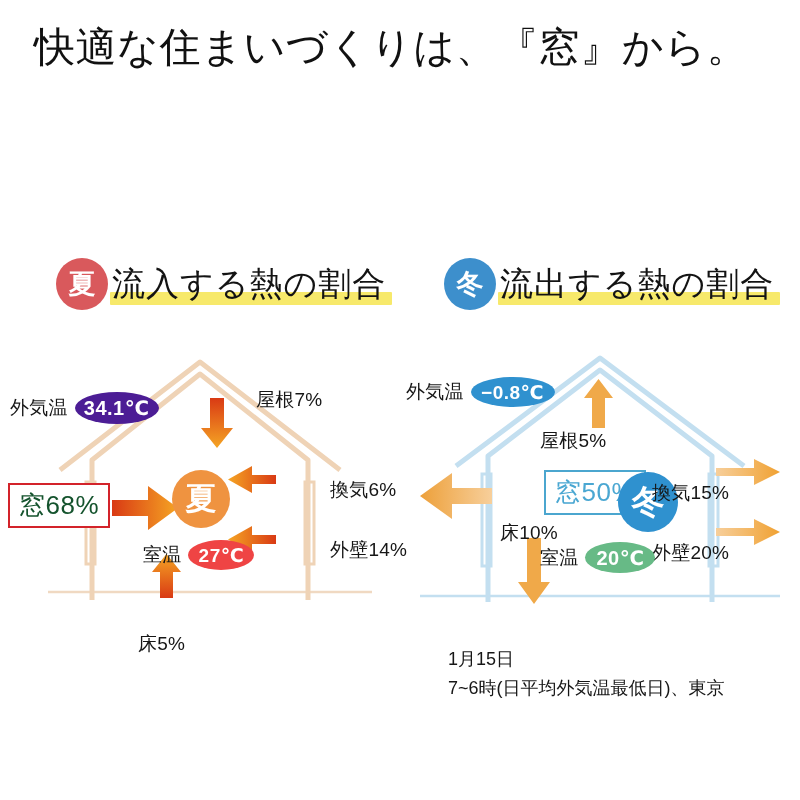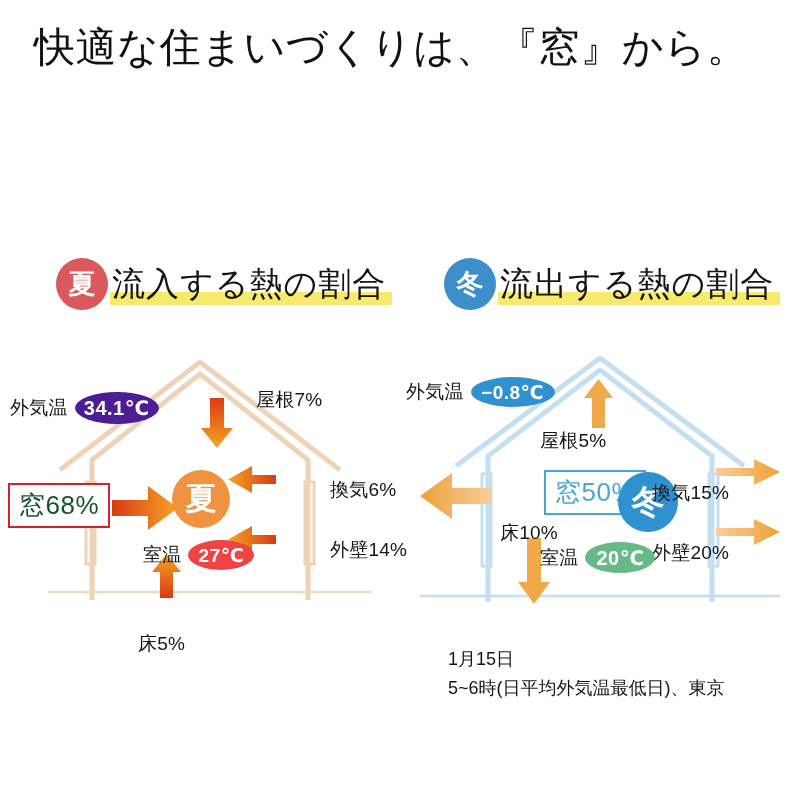--- a/index.html
+++ b/index.html
@@ -234,16 +234,16 @@
     <div class="lbl" style="left:252px;top:188px;">外壁20%</div>
 
     <div class="row" style="left:140px;top:190px;">
       <span class="lbl" style="position:static;font-size:19px;margin-right:7px;">室温</span>
       <span class="pill temp-in-winter">20℃</span>
     </div>
   </div>
 
   <div class="caption winter">
     <div>1月15日</div>
-    <div>5~6時(日平均外気温最低日)、東京</div>
+    <div>7~6時(日平均外気温最低日)、東京</div>
   </div>
 
 </div>
 
 </body></html>

